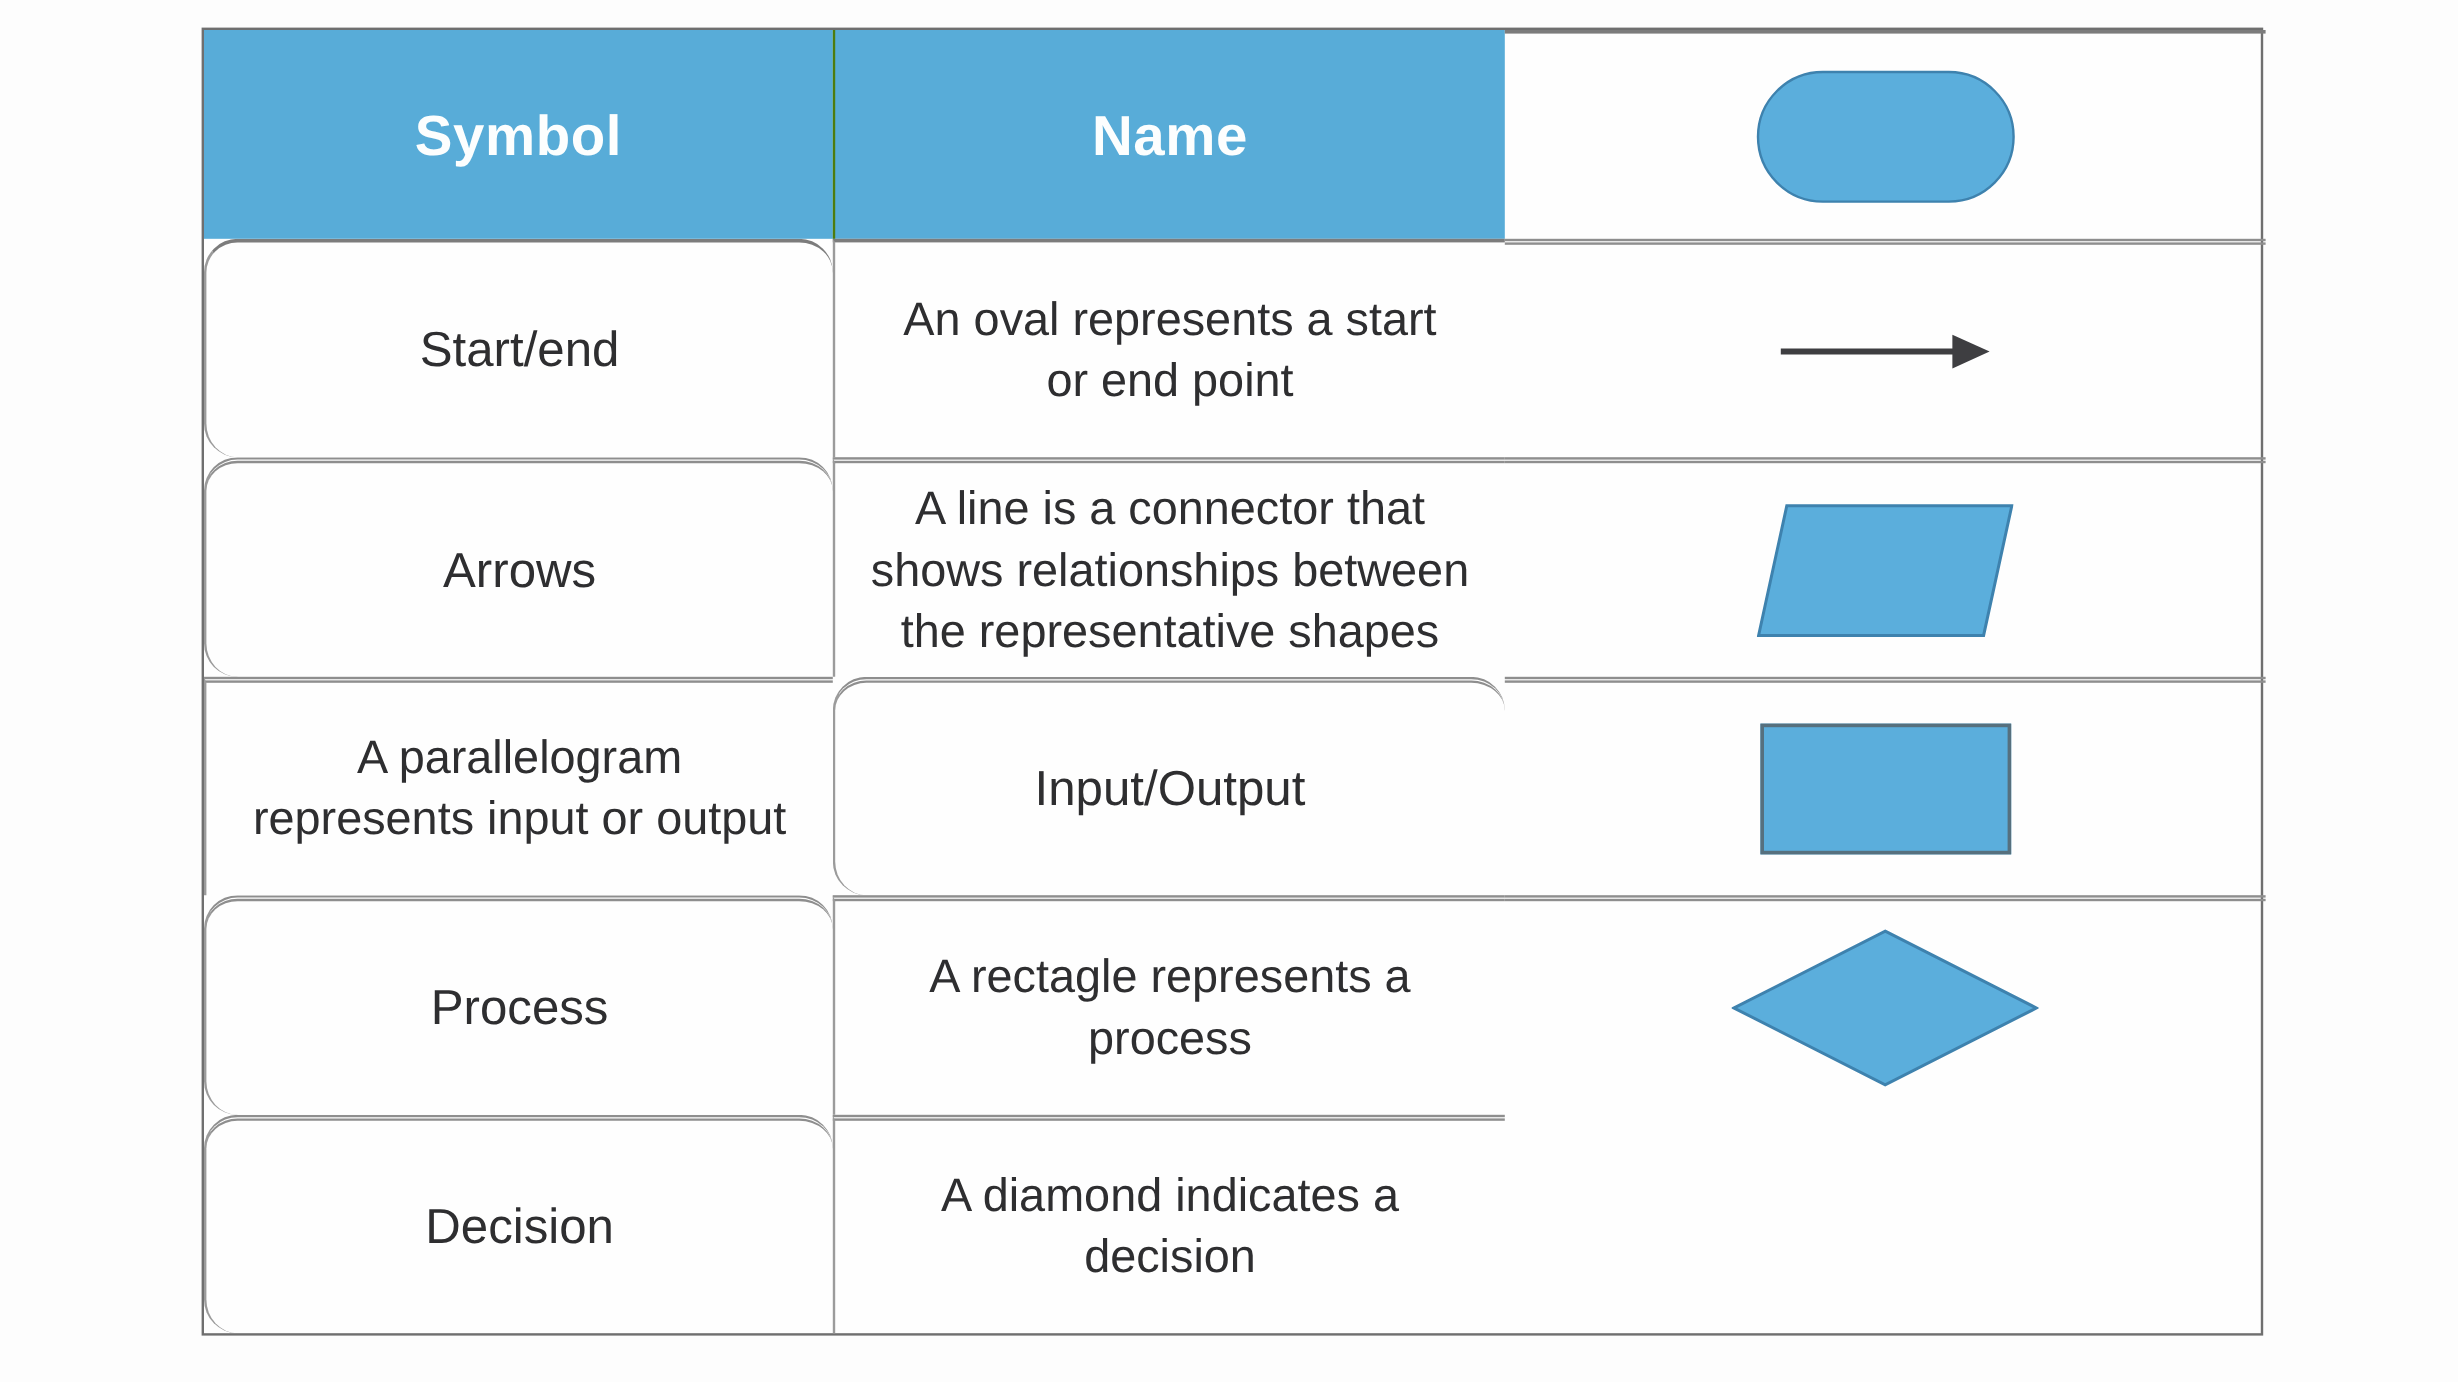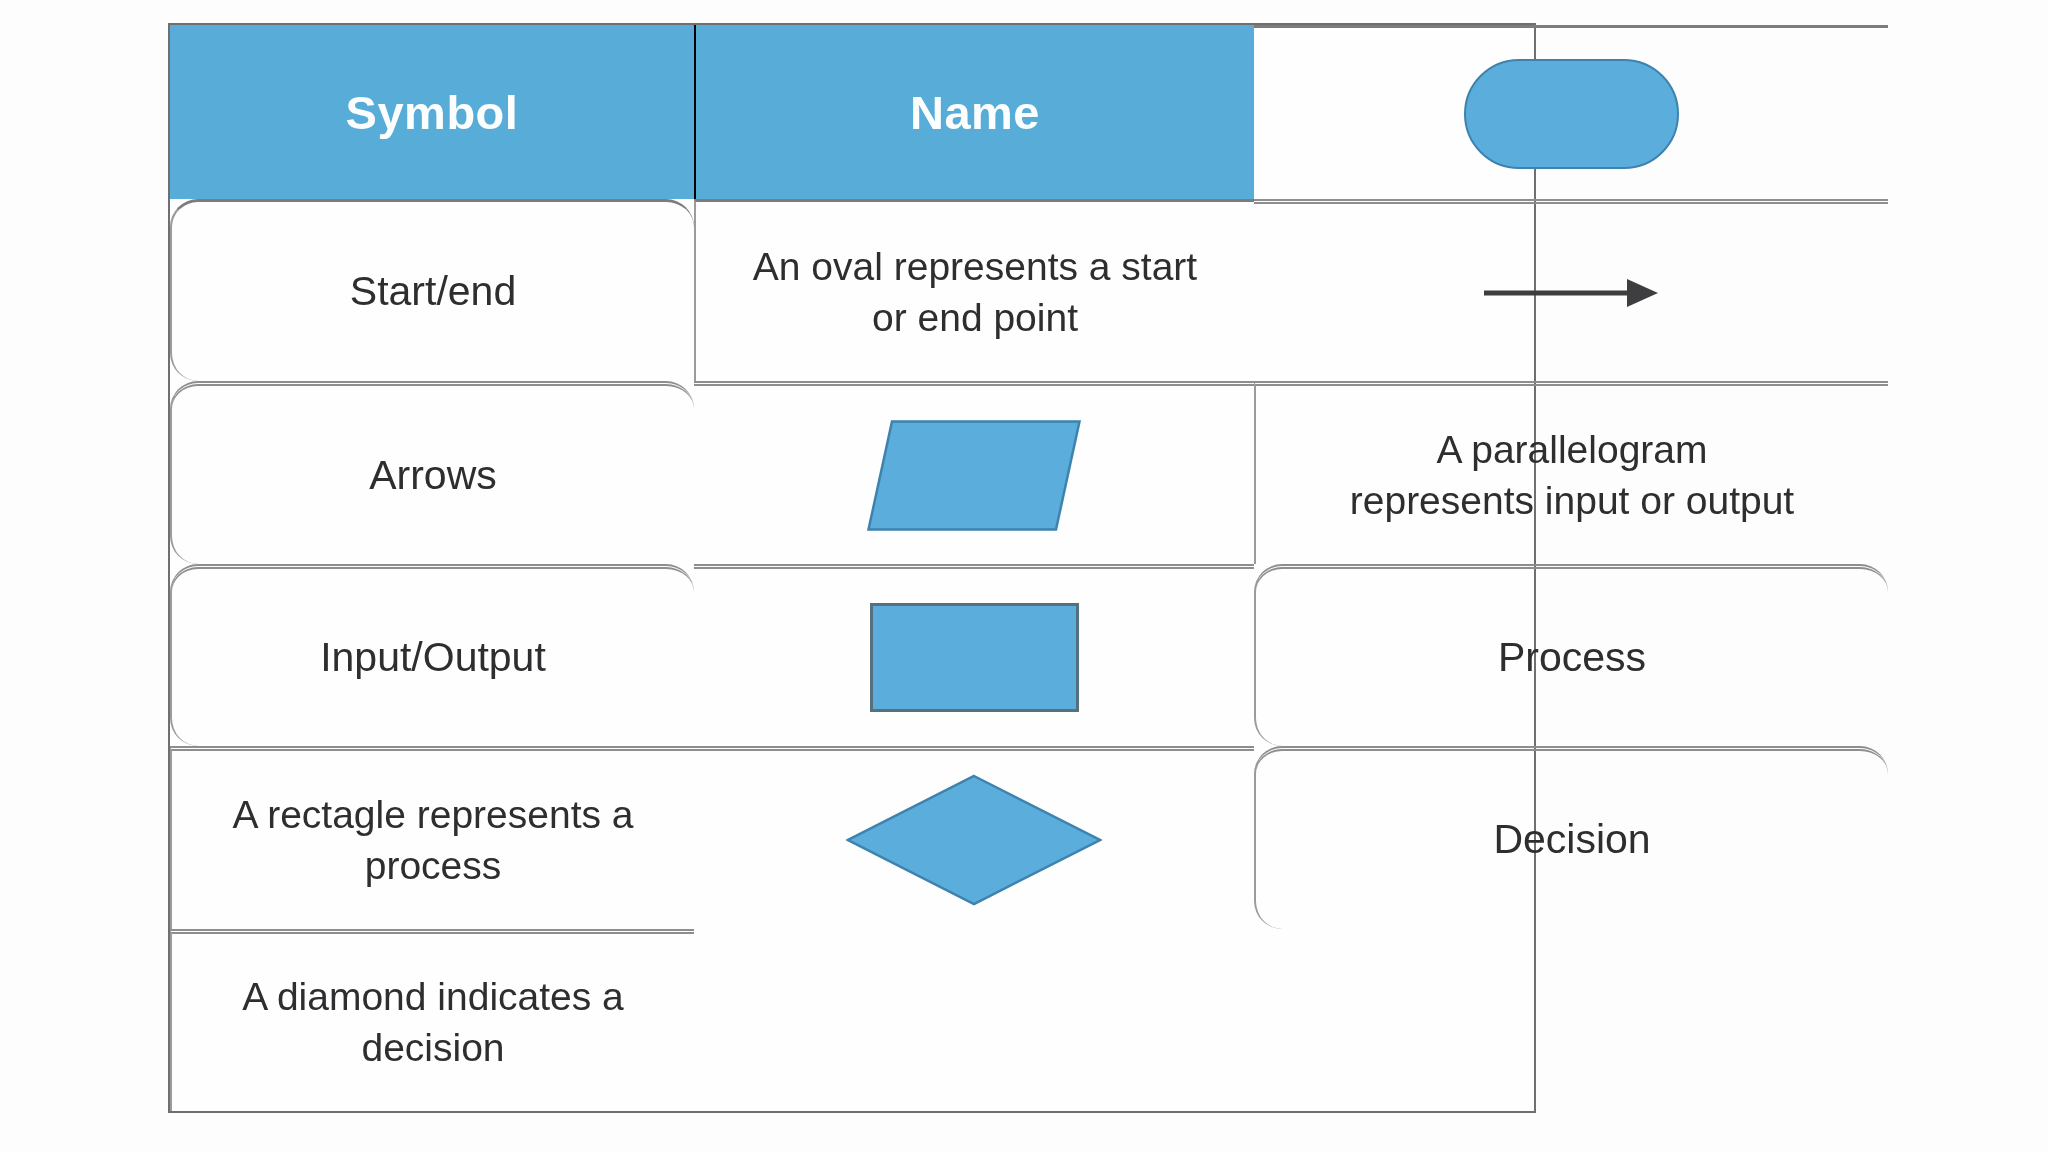--- a/index.html
+++ b/index.html
@@ -17,41 +17,41 @@
   }
   html,body{margin:0;padding:0;}
   body{
     width:2048px;height:1152px;
     background:var(--page-bg);
     font-family:"Liberation Sans","DejaVu Sans",sans-serif;
     overflow:hidden;position:relative;
   }
   .canvas{position:absolute;inset:0;}
   .symbol-table{
-    position:absolute;left:168px;top:23px;width:1368px;height:1090px;
+    position:absolute;left:168px;top:23px;width:1718px;height:1090px;
     box-sizing:border-box;
     border:2px solid var(--outer-border);
     background:var(--cell-bg);
     display:grid;
     grid-template-columns:524px 560px 634px;
     grid-template-rows:174px repeat(5,1fr);
   }
   .cell{
     box-sizing:border-box;
     display:flex;align-items:center;justify-content:center;
     text-align:center;
     overflow:hidden;
   }
   .cell.col2,.cell.col3{border-left:2px solid #9B9B9B;}
   .cell.header{
     background:var(--header-bg);
     color:var(--header-text);
     font-weight:bold;font-size:47px;letter-spacing:0.5px;
   }
-  .cell.header.col2,.cell.header.col3{border-left:2px solid #000000;}
+  .cell.header.col2,.cell.header.col3{border-left:2px solid #4d7c0f;}
   .cell.body-row{border-top:5px double var(--grid-line);}
   .cell.first-body{border-top:3px solid #7C7C7C;}
   .name-cell{font-size:41px;color:var(--text-color);border-radius:28px;}
   .function-cell{
     font-size:39px;line-height:51px;color:var(--text-color);
     white-space:pre-line;padding:16px 20px;
   }
   
   .shape-oval{
     width:215px;height:110px;border-radius:55px;
@@ -93,20 +93,25 @@
 
     <div class="cell body-row col1">
       <svg width="180" height="44" viewBox="0 0 180 44">
         <line x1="3" y1="22" x2="148" y2="22" style="stroke:var(--arrow-color);stroke-width:5"></line>
         <polygon points="146,8 177,22 146,36" style="fill:var(--arrow-color)"></polygon>
       </svg>
     </div>
     <div class="cell body-row col2 name-cell">
       <span>Arrows</span>
     </div>
+    <div class="cell body-row col3 function-cell">
+      <span>A line is a connector that
+shows relationships between
+the representative shapes</span>
+    </div>
 
     <div class="cell body-row col1">
       <svg width="214" height="111" viewBox="0 0 214 111">
         <polygon points="25,1.5 212.5,1.5 189,109.5 1.5,109.5" style="fill:var(--shape-fill);stroke:var(--shape-stroke);stroke-width:2.5"></polygon>
       </svg>
     </div>
     <div class="cell body-row col3 function-cell">
       <span>A parallelogram
 represents input or output</span>
     </div>

